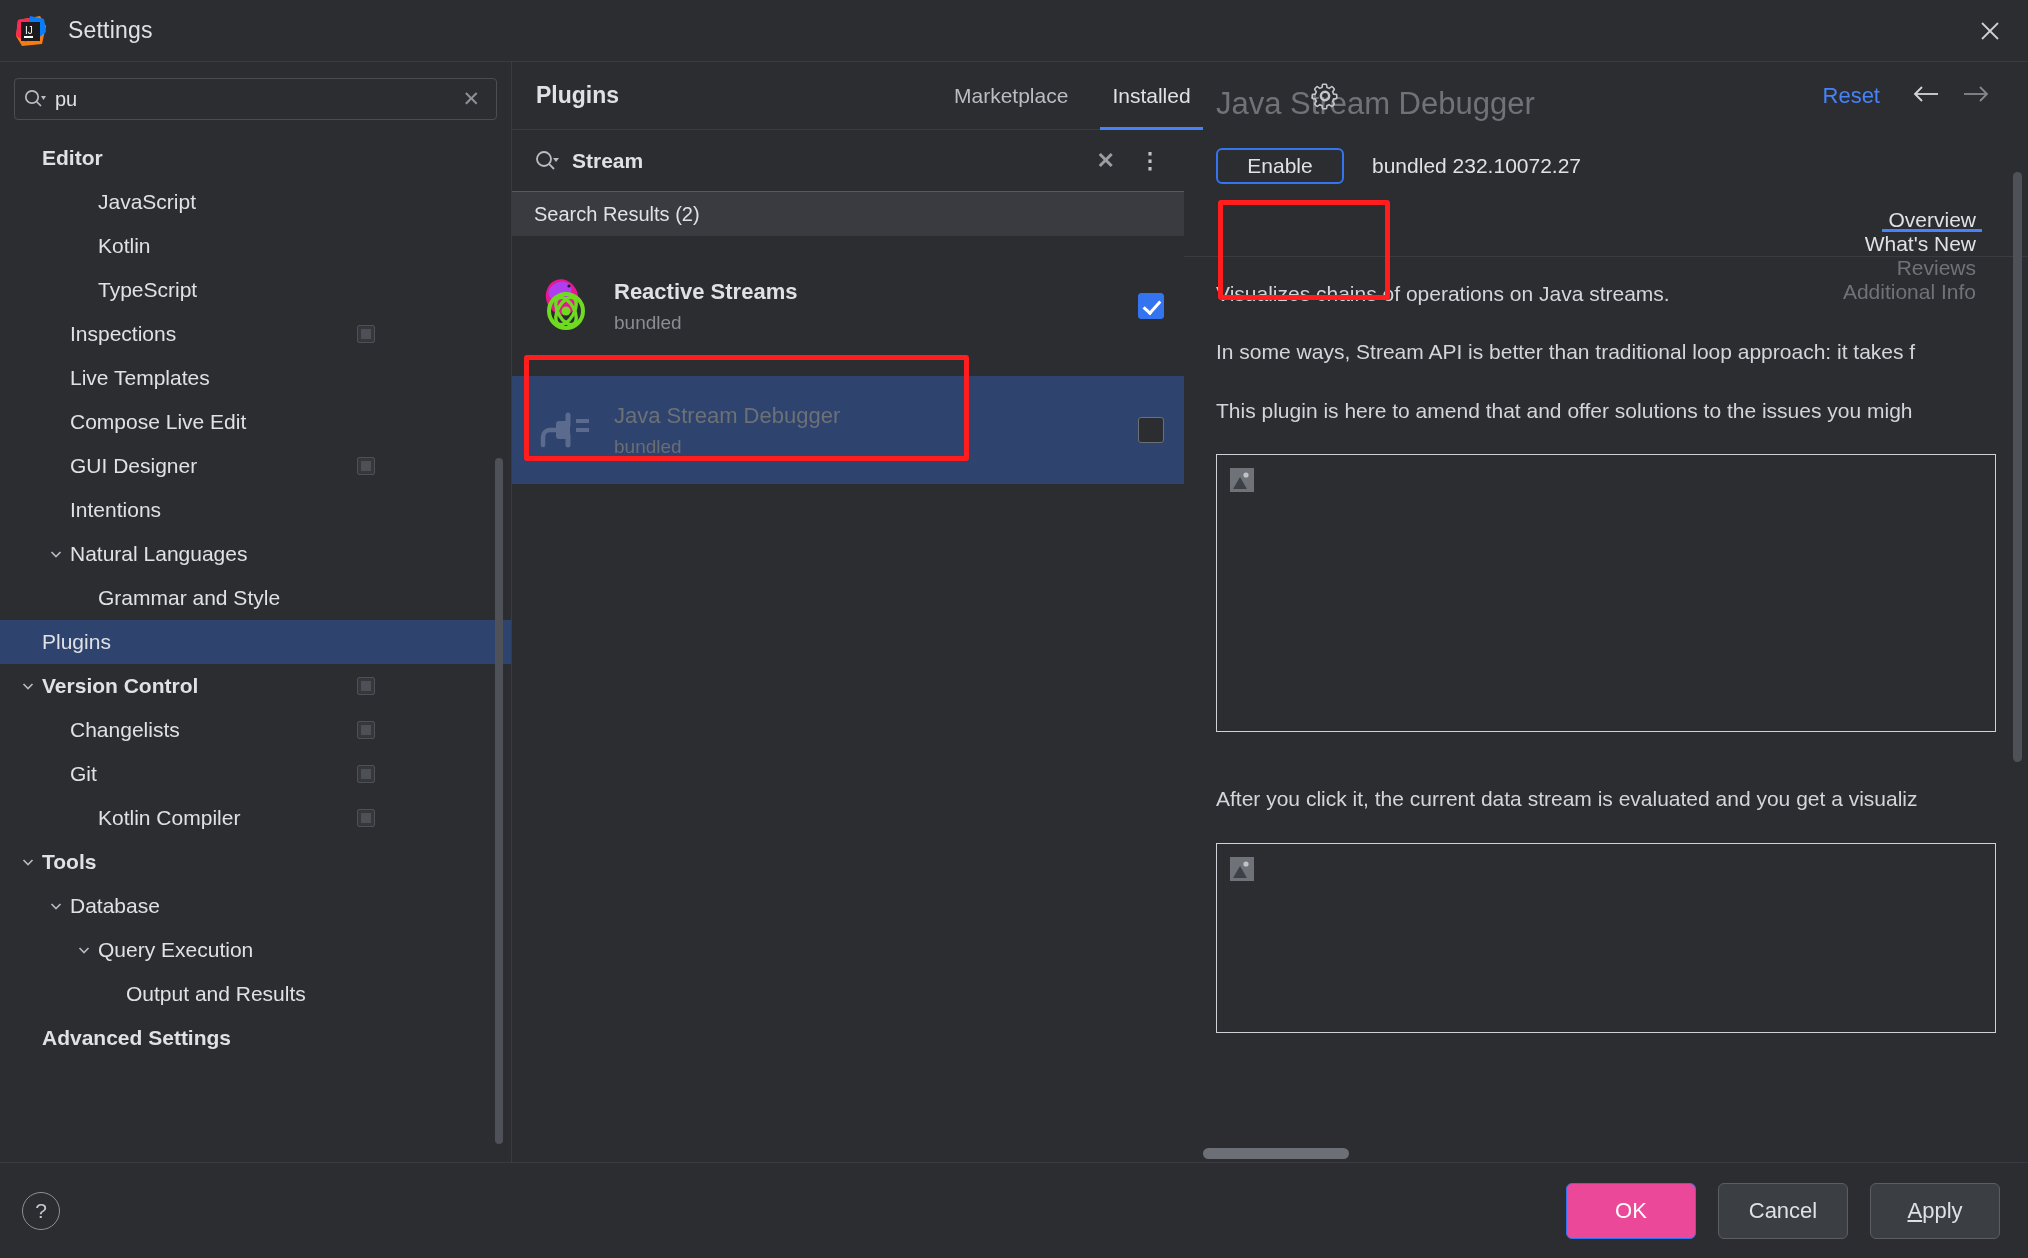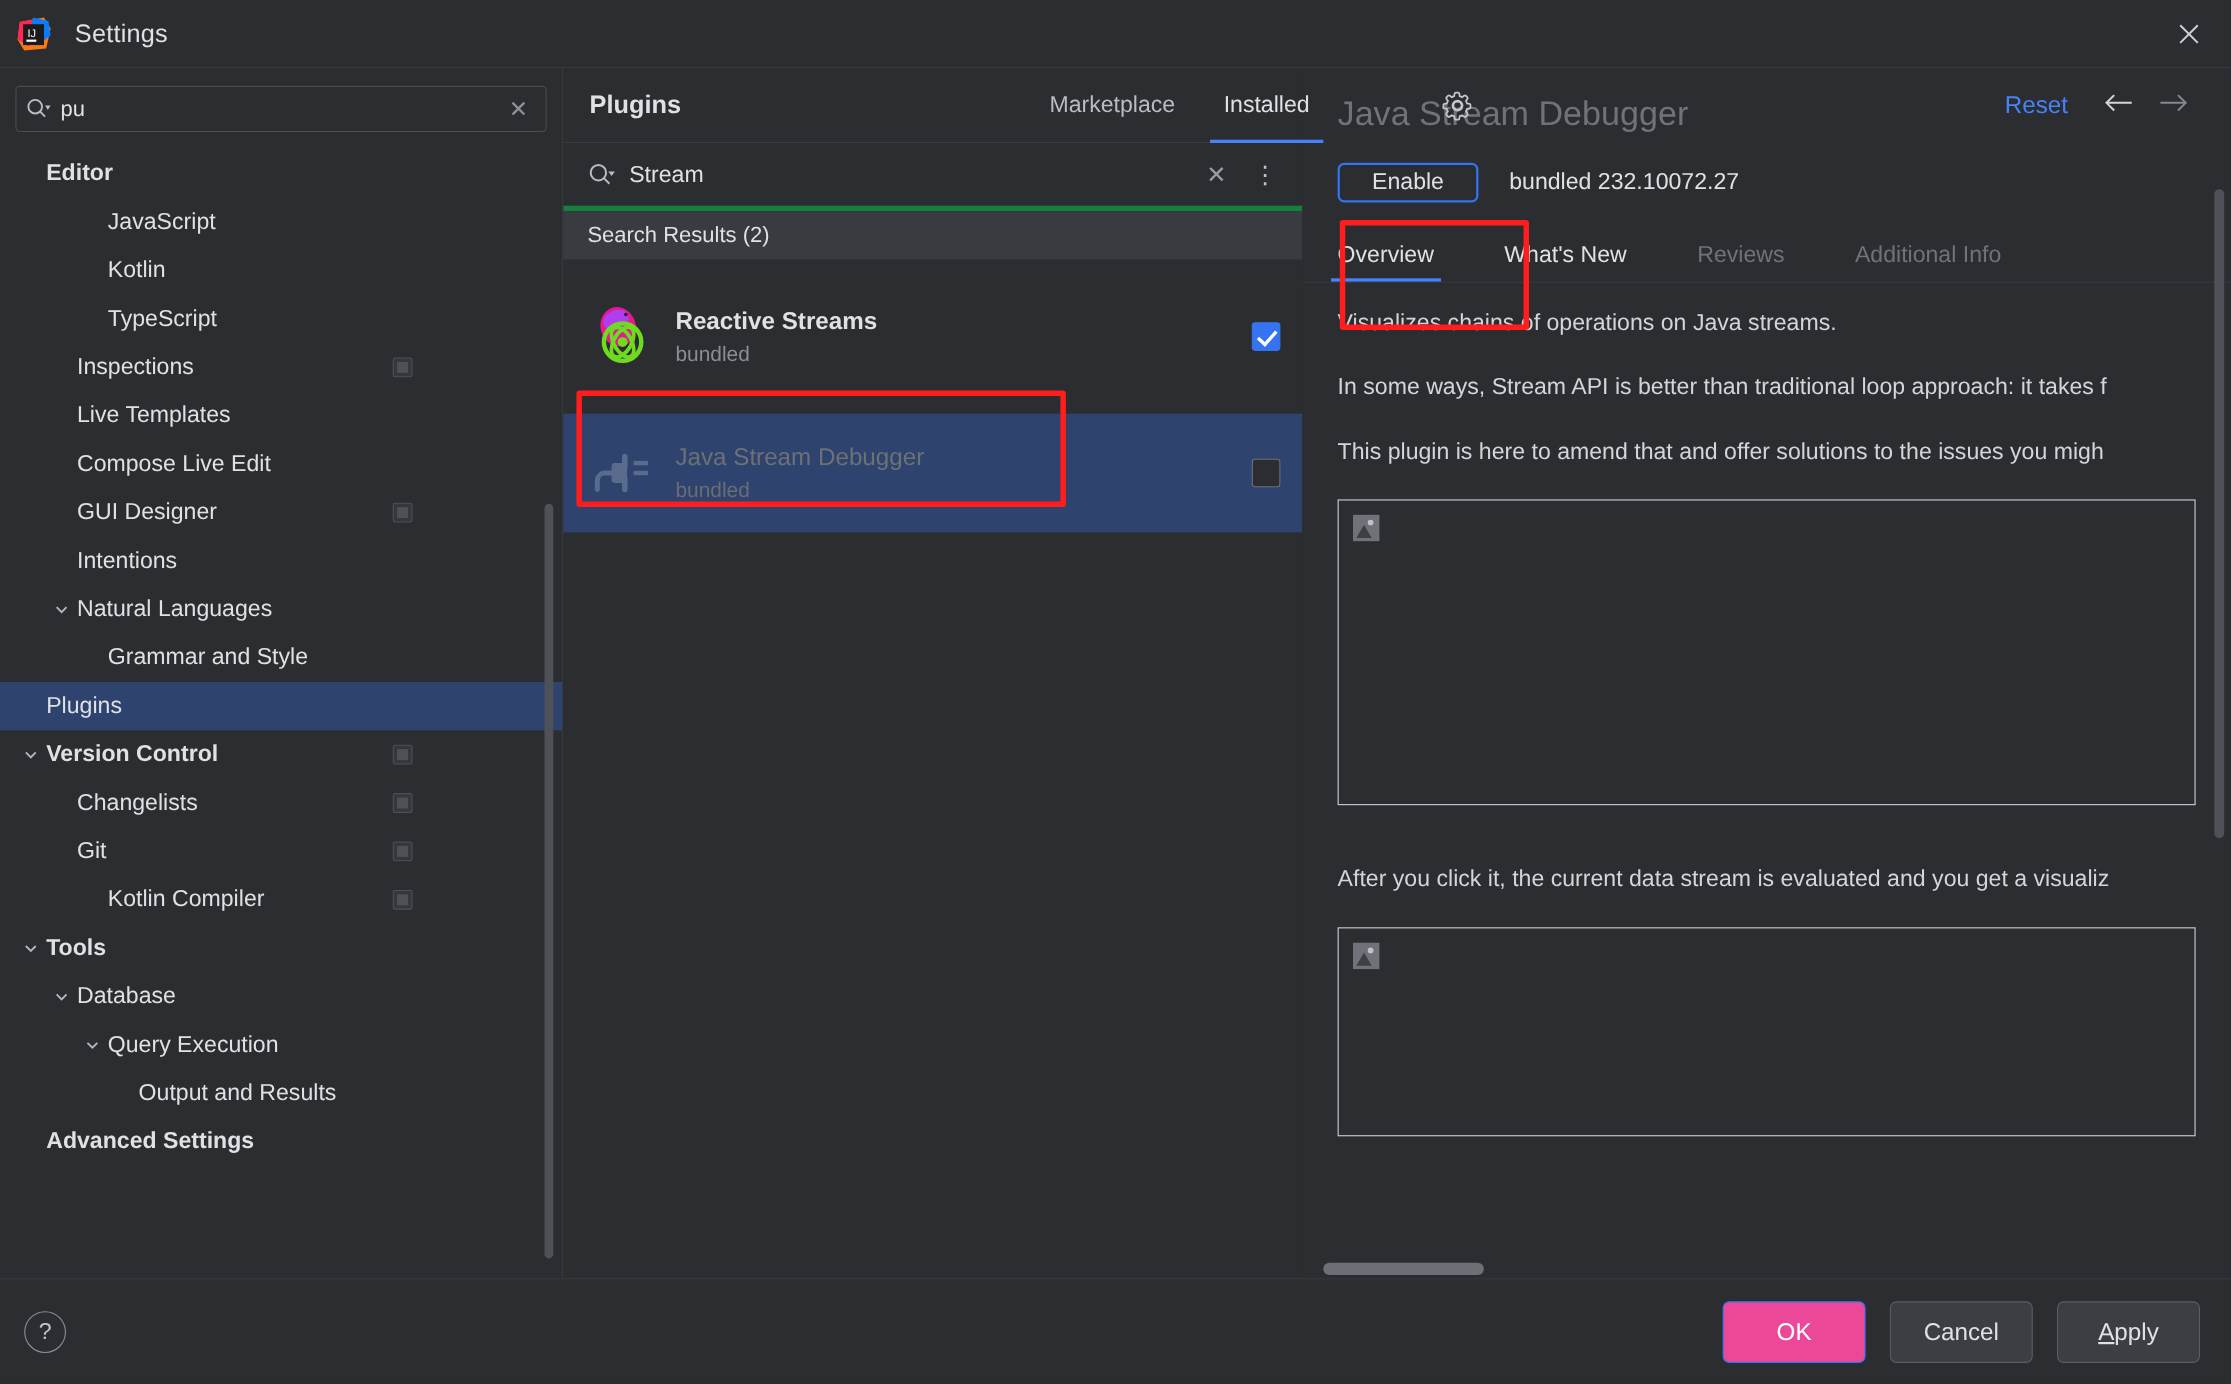--- a/index.html
+++ b/index.html
@@ -94,21 +94,21 @@
   .ptab.active::after {
     content:""; position: absolute; left: 10px; right: 10px; bottom: 0; height: 3px; background: #4682fa;
   }
   .gear-btn {
     position: absolute; left: 1290px; top: 50%; transform: translateY(-50%);
     width: 40px; height: 40px; display: flex; align-items: center; justify-content: center; cursor: pointer;
   }
 
   .plugin-search {
     height: 62px; flex: 0 0 62px; display: flex; align-items: center;
-    padding: 0 10px 0 22px; border-bottom: 5px solid #15803d;
+    padding: 0 10px 0 22px; border-bottom: 1px solid #15803d; font-weight: bold;
   }
   .plugin-search .magnifier { margin-right: 12px; }
   .plugin-search .val { flex: 1 1 auto; font-size: 21px; color: #dfe1e5; }
   .ps-clear { color: #9a9da3; font-size: 22px; padding: 0 12px; cursor: pointer; }
   .ps-more { color: #c0c3c9; font-size: 22px; padding: 0 12px; cursor: pointer; letter-spacing: 1px; }
 
   .results-hdr {
     height: 44px; flex: 0 0 44px; display: flex; align-items: center;
     padding-left: 22px; font-size: 20px; color: #dfe1e5; background: #393b40;
   }
@@ -141,21 +141,21 @@
   .detail-title { font-size: 31px; color: #6f7379; font-weight: normal; }
   .detail-actions { display: flex; align-items: center; margin-top: 18px; height: 52px; }
   .enable-btn {
     height: 36px; min-width: 128px; padding: 0 24px;
     border: 2px solid #3574f0; border-radius: 6px; background: #2b2d30;
     color: #dfe1e5; font-size: 21px; display: flex; align-items: center; justify-content: center;
     cursor: pointer;
   }
   .version-text { font-size: 21px; color: #dfe1e5; margin-left: 28px; }
 
-  .detail-tabs { display: flex; align-items: center; gap: 12px; margin-top: 16px; height: 48px; }
+  .detail-tabs { display: flex; align-items: flex-end; gap: 0; margin-top: 16px; height: 48px; flex-direction: column; }
   .dtab {
     font-size: 21px; color: #dfe1e5; padding: 0 26px 0 0; margin-right: 26px;
     height: 48px; display: flex; align-items: center; cursor: pointer; position: relative;
   }
   .dtab.dim { color: #6f7379; }
   .dtab.active::after {
     content:""; position: absolute; left: -6px; right: 20px; bottom: 0; height: 3px; background: #4682fa;
   }
   .detail-sep { height: 1px; background: #393b40; margin-top: 0; }
 

